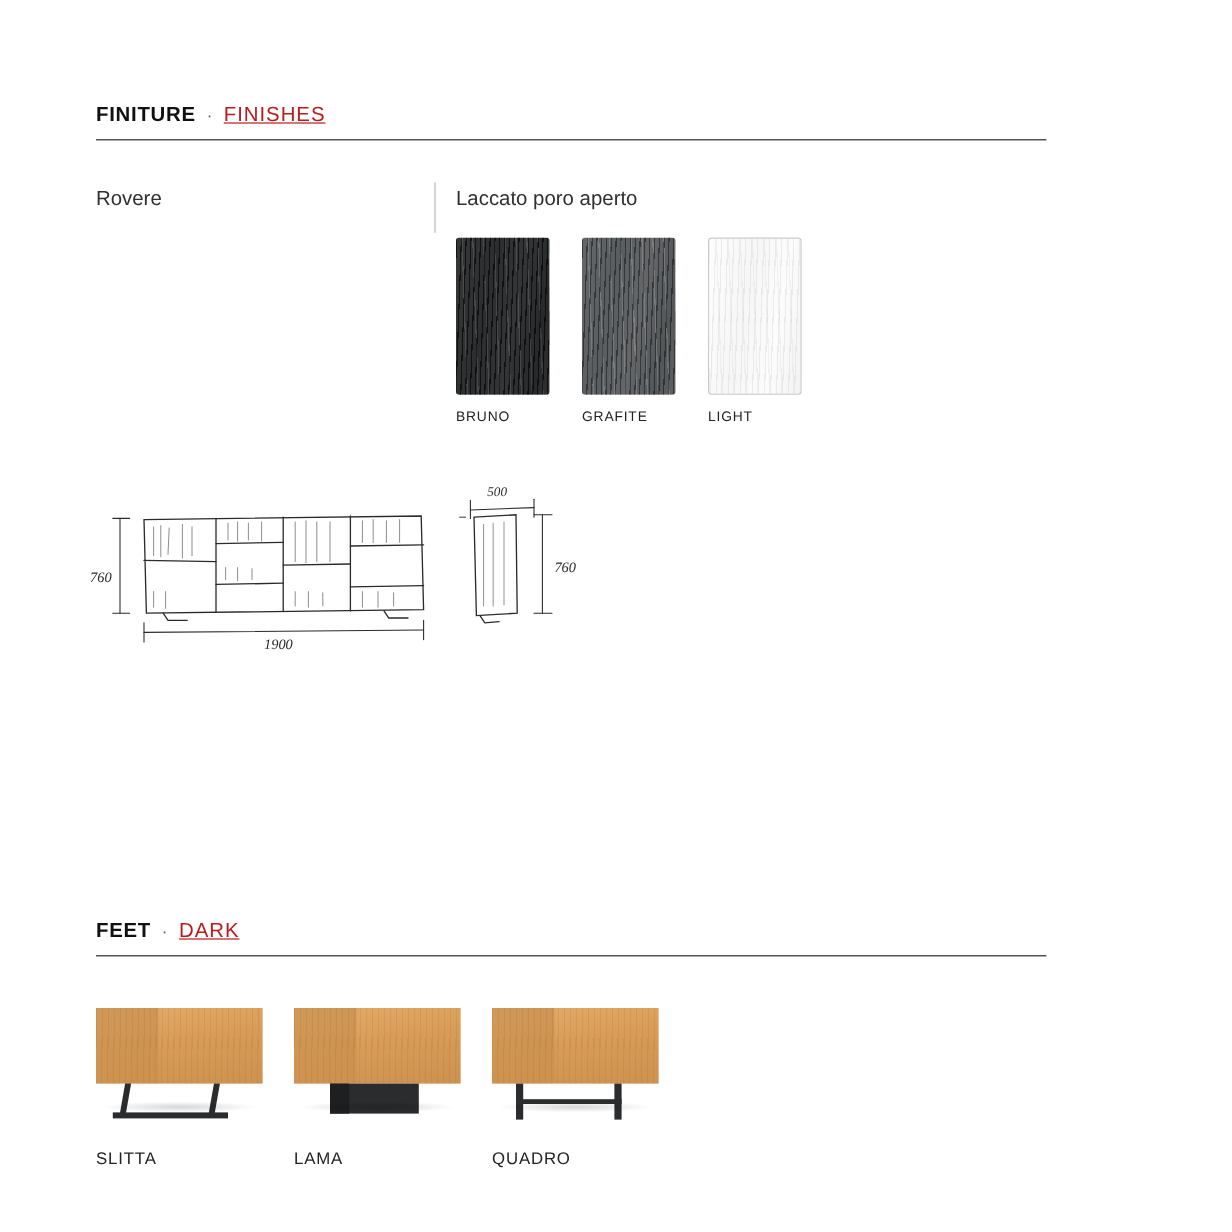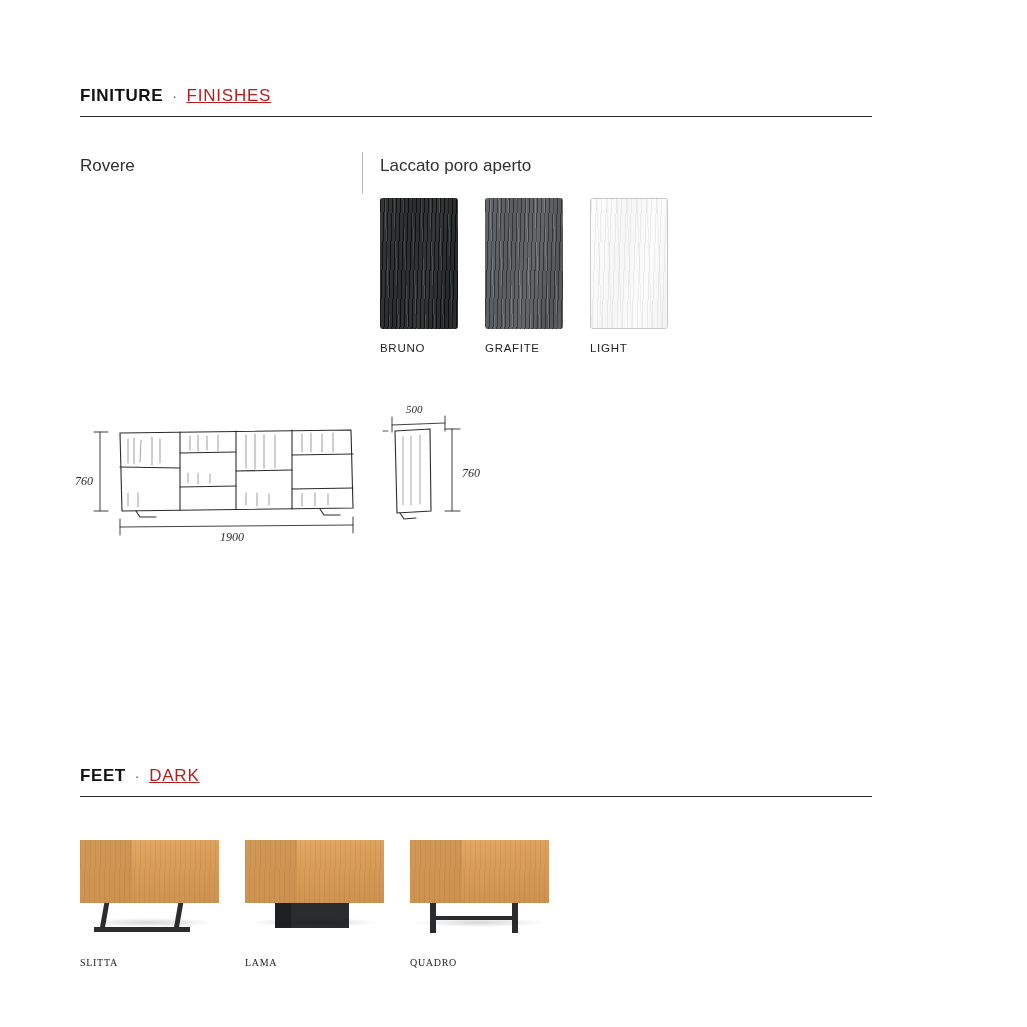--- a/index.html
+++ b/index.html
@@ -171,25 +171,24 @@
   }
   .foot-img {
     width: 139px;
     height: 105px;
     position: relative;
     overflow: hidden;
     background: #ffffff;
   }
   .foot-label {
     margin-top: 12px;
-    font-size: 10px;
+    font-size: 14px;
     letter-spacing: 0.7px;
     color: #232323;
     white-space: nowrap;
-    font-family: Liberation Serif, serif;
   }
   .cabinet-body {
     position: absolute;
     left: 0; top: 0;
     width: 139px;
     height: 63px;
     background:
       repeating-linear-gradient(91deg, rgba(150,95,35,0.14) 0 1px, rgba(255,255,255,0) 1px 5px),
       linear-gradient(170deg, #e4ab68 0%, #d99d59 45%, #cd9150 100%);
   }

